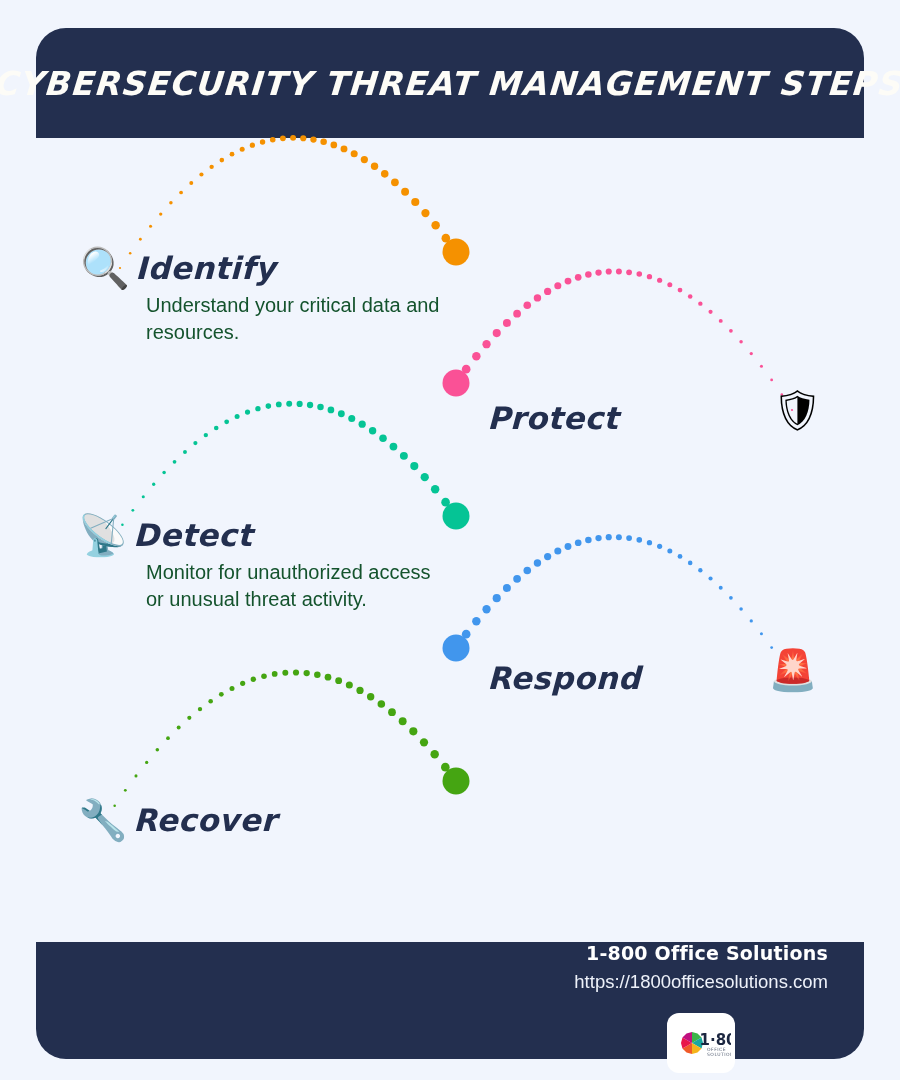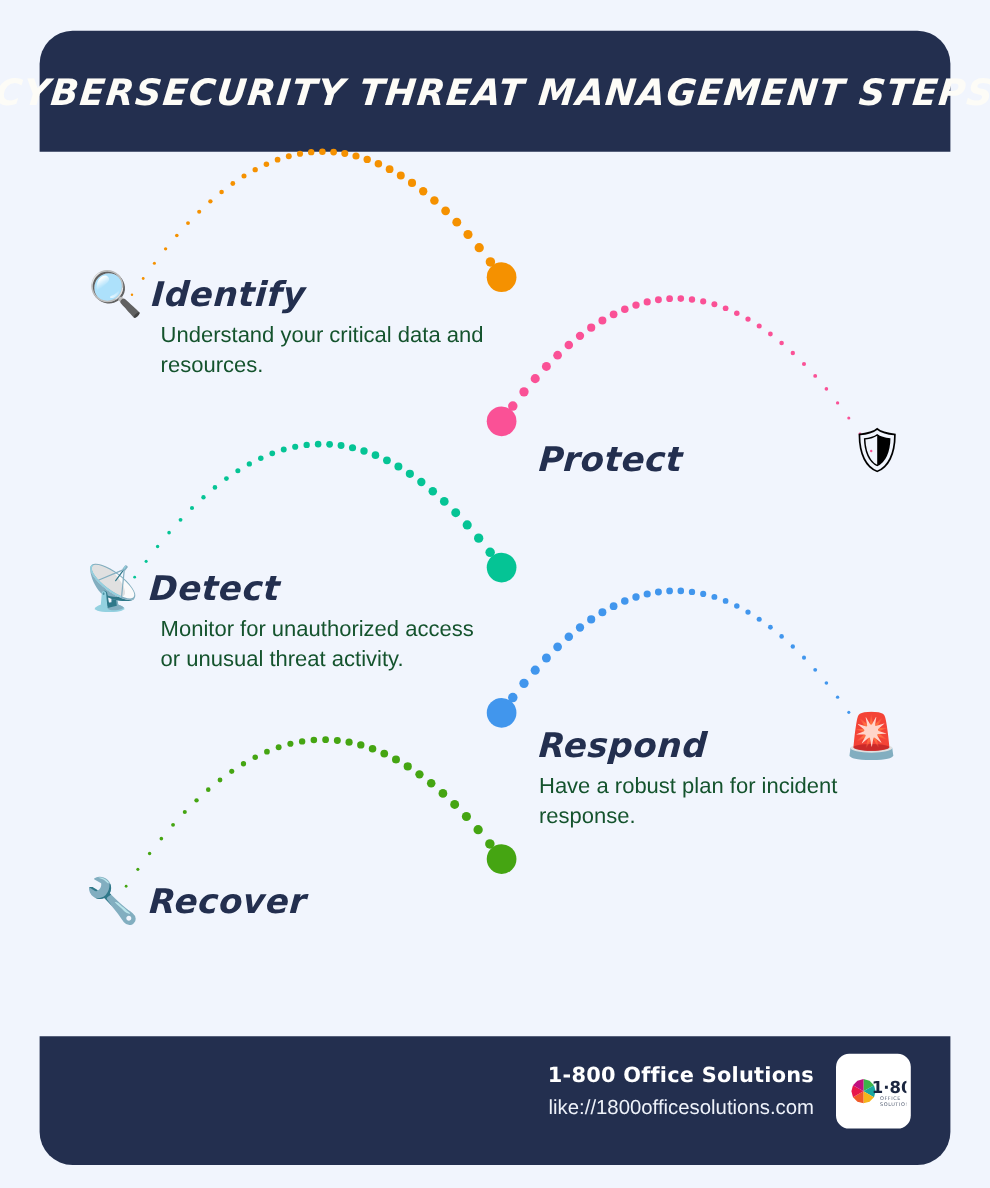--- a/index.html
+++ b/index.html
@@ -128,20 +128,21 @@
     border-radius: 0 0 30px 30px;
   }
   .footer-inner {
     position: absolute;
     right: 36px;
     top: 0;
     height: 100px;
     display: flex;
     align-items: center;
     gap: 20px;
+    flex-direction: column;
   }
   .footer-text {
     text-align: right;
   }
   .footer-company {
     color: #ffffff;
     font-family: "DejaVu Sans", sans-serif;
     font-size: 19px;
     font-weight: bold;
     letter-spacing: 0.2px;
@@ -382,35 +383,34 @@
       <span class="step-title">Detect</span>
     </div>
     <div class="step-desc">Monitor for unauthorized access or unusual threat activity.</div>
   </div>
 
   <div class="step" id="step-respond">
     <div class="step-head">
       <span class="step-title">Respond</span>
       <span class="step-emoji respond-siren">🚨</span>
     </div>
-    <div class="step-desc">Have a robust plan for incident response.</div>
   </div>
 
   <div class="step" id="step-recover">
     <div class="step-head">
       <span class="step-emoji">🔧</span>
       <span class="step-title">Recover</span>
     </div>
   </div>
 
   <div class="footer-bar">
     <div class="footer-inner">
       <div class="footer-text">
         <div class="footer-company">1-800 Office Solutions</div>
-        <div class="footer-url">like://1800officesolutions.com</div>
+        <div class="footer-url">https://1800officesolutions.com</div>
       </div>
       <div class="footer-logo">
         <svg width="60" height="60" viewBox="0 0 120 120">
           <g id="logo-petals">
               <polygon points="42,60 42.0,38.0 53.0,40.9 61.1,49.0" fill="#3cb44a"></polygon>
               <polygon points="42,60 61.1,49.0 64.0,60.0 61.1,71.0" fill="#1aa7a0"></polygon>
               <polygon points="42,60 61.1,71.0 53.0,79.1 42.0,82.0" fill="#f5b41b"></polygon>
               <polygon points="42,60 42.0,82.0 31.0,79.1 22.9,71.0" fill="#f05a28"></polygon>
               <polygon points="42,60 22.9,71.0 20.0,60.0 22.9,49.0" fill="#e8174a"></polygon>
               <polygon points="42,60 22.9,49.0 31.0,40.9 42.0,38.0" fill="#c0107f"></polygon>

